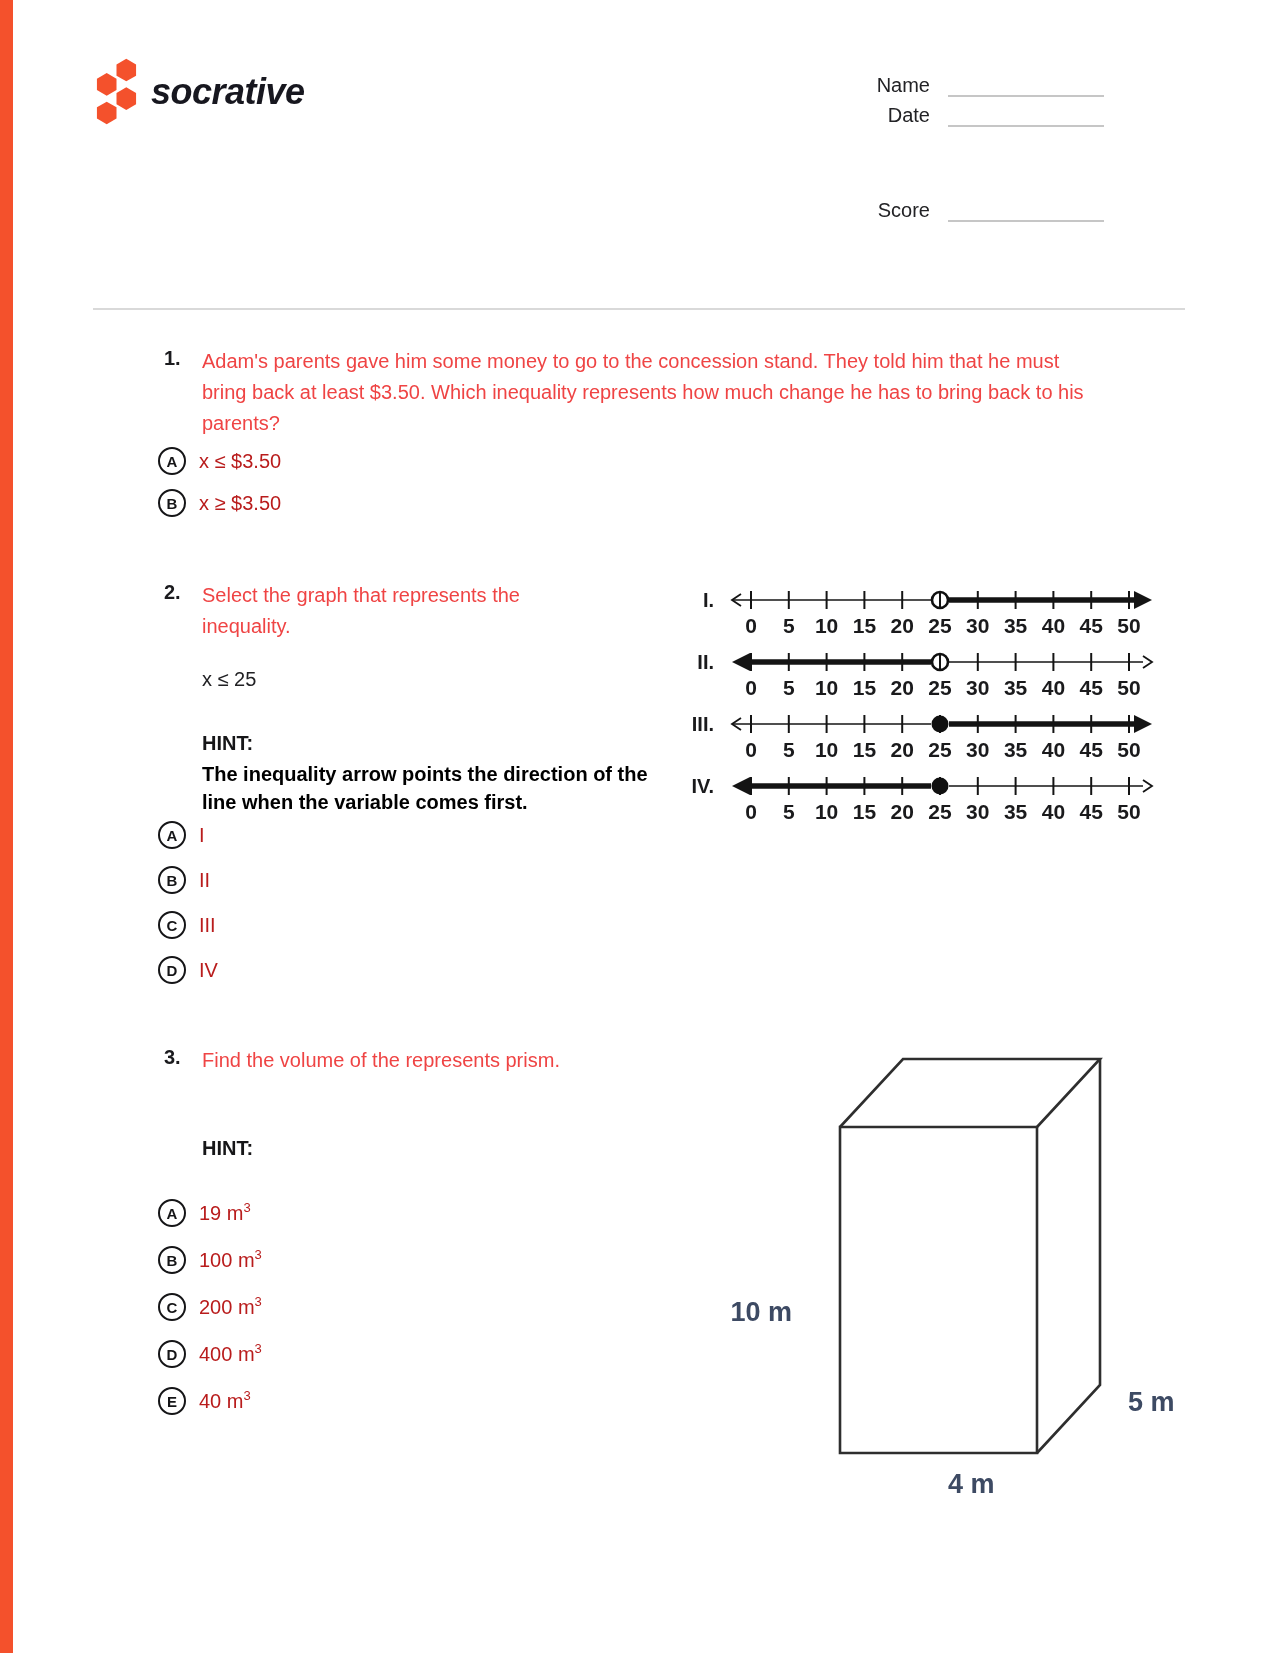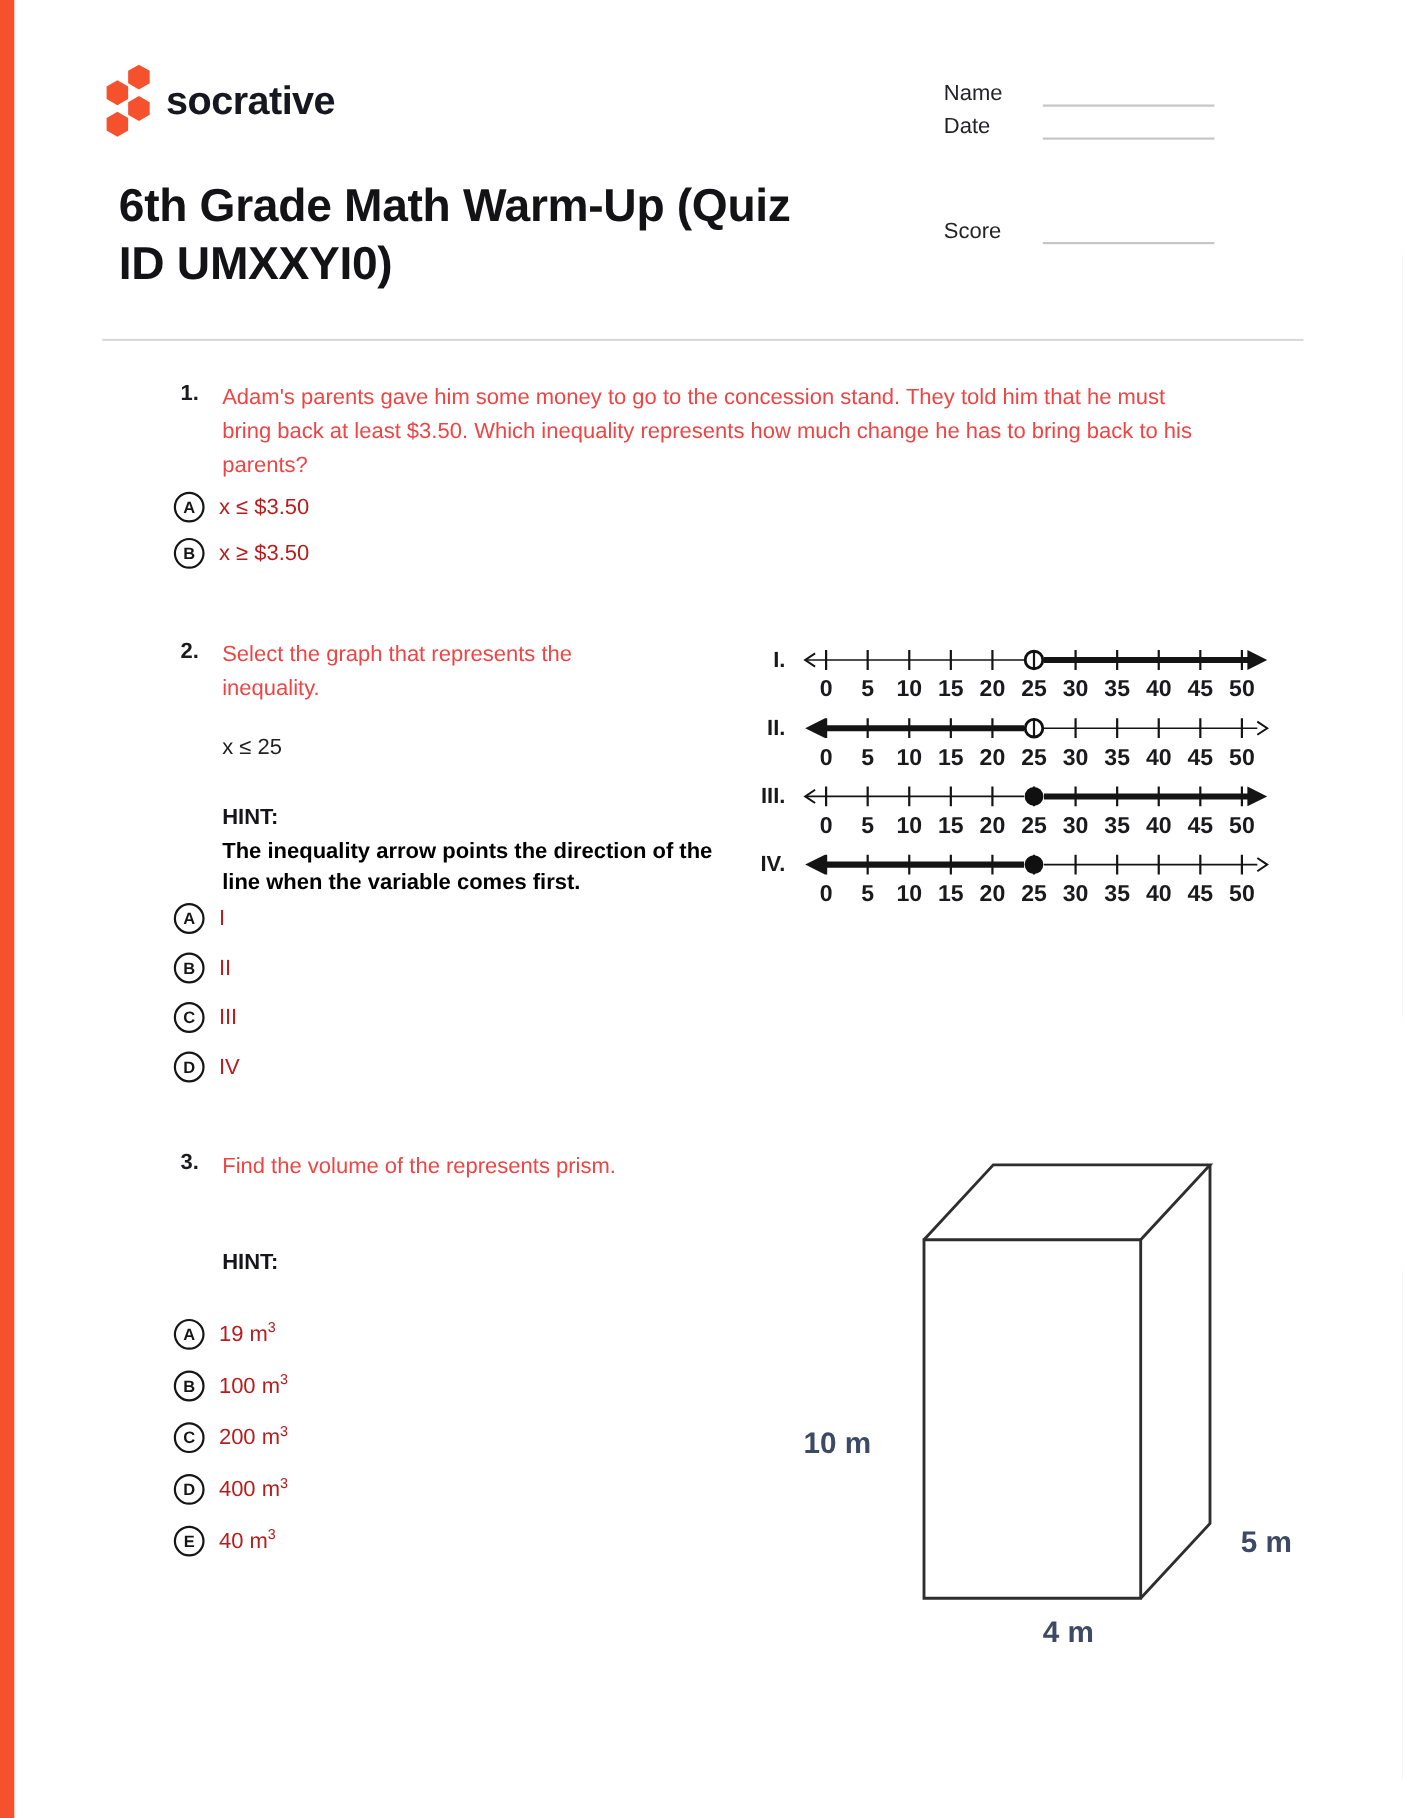--- a/index.html
+++ b/index.html
@@ -2,23 +2,23 @@
 <html><head>
 <meta charset="utf-8">
 <style>
   html,body{margin:0;padding:0;background:#e9e9e9;}
   .page{position:relative;width:1275px;height:1653px;background:#ffffff;overflow:hidden;
         font-family:"Liberation Sans",sans-serif;color:#1d1d20;}
   .accent-bar{position:absolute;left:0;top:0;width:13px;height:1653px;background:#f4512c;}
 
   
   .logo{position:absolute;left:96px;top:58px;display:flex;align-items:center;}
-  .logo-text{font-size:36px;font-weight:600;color:#17171f;margin-left:14px;letter-spacing:-0.5px;line-height:66px;}
+  .logo-text{font-size:36px;font-weight:600;color:#17171f;margin-left:14px;letter-spacing:-0.5px;line-height:66px;font-style:italic;}
   .field{position:absolute;display:flex;align-items:flex-end;}
-  .field-label{width:72px;font-size:20px;color:#232326;line-height:24px;}
+  .field-label{width:72px;text-align:right;font-size:20px;color:#232326;line-height:24px;}
   .field-line{width:156px;height:22px;border-bottom:2px solid #c6c6c6;margin-left:18px;}
 
   .title{position:absolute;left:108px;top:160px;font-size:42px;line-height:53px;font-weight:700;
          color:#131316;letter-spacing:-0.3px;}
   .divider{position:absolute;left:93px;top:308px;width:1092px;height:2px;background:#d9d9d9;}
 
   
   .q-num{position:absolute;left:164px;font-weight:700;font-size:20px;color:#1b1b1e;}
   .q-text{position:absolute;left:202px;font-size:20px;line-height:31px;color:#ef4444;}
   .expr{position:absolute;left:202px;font-size:20px;color:#212124;}
@@ -66,24 +66,20 @@
   </div>
   <div class="field" style="left:858px;top:103px;">
     <span class="field-label">Date</span>
     <span class="field-line"></span>
   </div>
   <div class="field" style="left:858px;top:198px;">
     <span class="field-label">Score</span>
     <span class="field-line"></span>
   </div>
 
-  <div class="title">
-    <div>6th Grade Math Warm-Up (Quiz</div>
-    <div>ID UMXXYI0)</div>
-  </div>
 
   <div class="divider"></div>
 
   <div class="q-num" style="top:347px;">1.</div>
   <div class="q-text" style="top:346px;width:905px;">Adam's parents gave him some money to go to the concession stand. They told him that he must bring back at least $3.50. Which inequality represents how much change he has to bring back to his parents?</div>
   <div class="options opts-q1" style="top:447px;">
       <div class="option">
         <span class="opt-badge">A</span>
         <span class="opt-text">x ≤ $3.50</span>
       </div>

